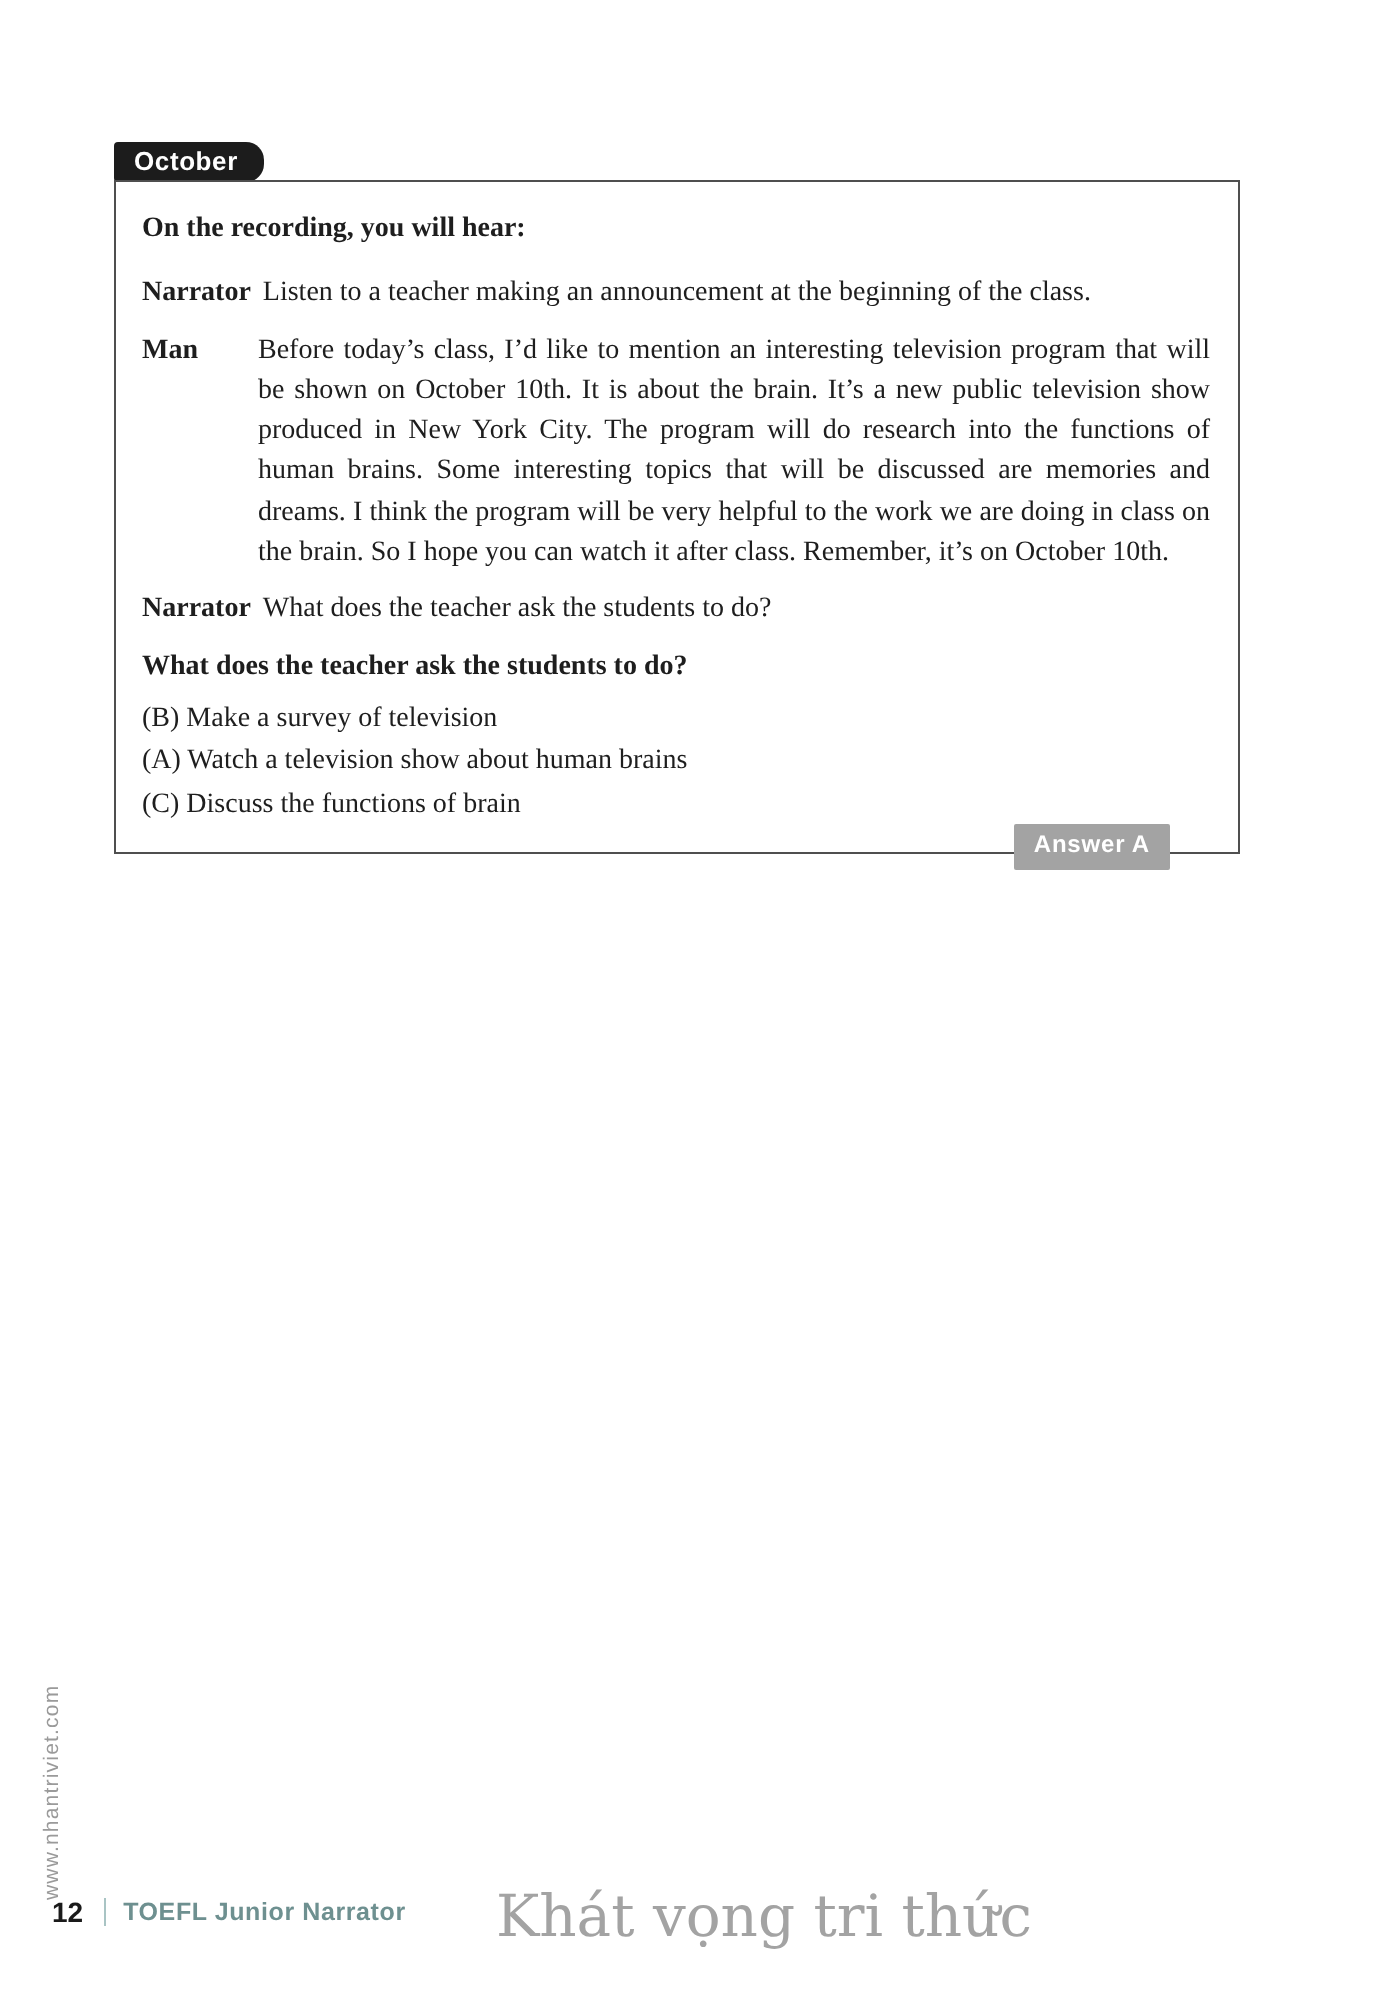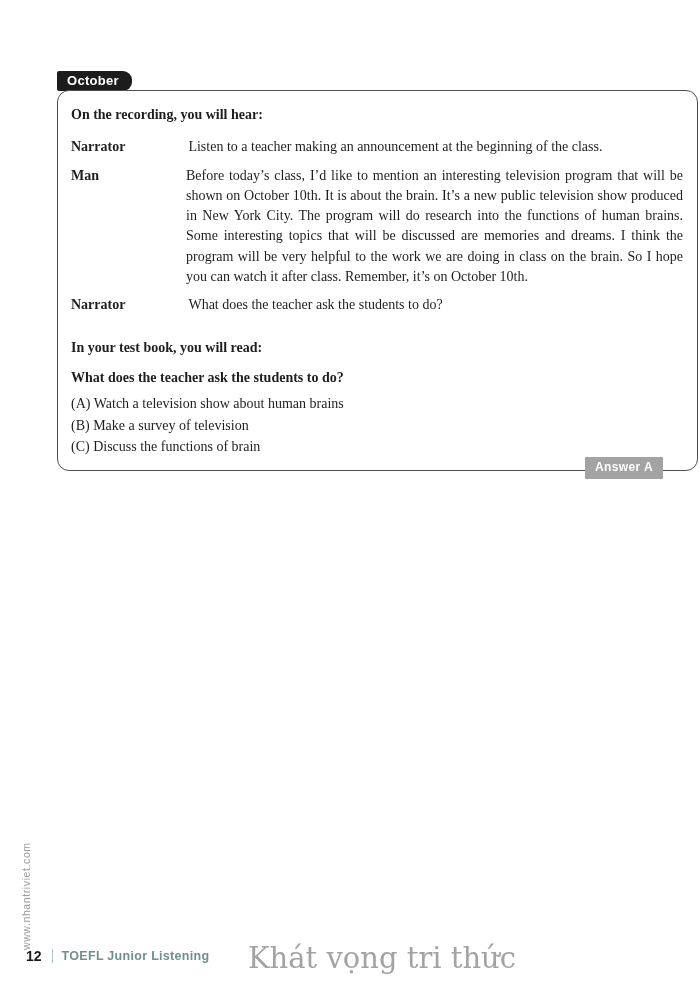--- a/index.html
+++ b/index.html
@@ -19,31 +19,31 @@
     background: #1c1c1c; color: #ffffff;
     font-family: "Liberation Sans", sans-serif;
     font-size: 13px; font-weight: bold;
     padding: 2px 13px 3px 10px;
     border-radius: 2px 9px 9px 2px;
     letter-spacing: 0.3px;
   }
 
   
   .script-box {
-    position: absolute; left: 57px; top: 90px; width: 641px;
-    border: 1px solid #4f4f4f; border-radius: 12px;
+    position: absolute; left: 57px; top: 90px; width: 563px;
+    border: 1px solid #4f4f4f; border-radius: 0;
     background: #fff;
     padding: 14px 14px 12px 13px;
     font-size: 14px; line-height: 1.45;
   }
   .bold-heading { font-weight: bold; }
   .recording-heading { margin-bottom: 12px; }
-  .dialogue-row { display: flex; margin-bottom: 8px; gap: 25px; }
+  .dialogue-row { display: flex; margin-bottom: 8px; }
   .speaker { flex: 0 0 52px; font-weight: bold; margin-right: 6px; }
-  .speech { flex: 1; margin-left: 32px; }
+  .speech { flex: 1; }
   .speech.justify { text-align: justify; }
   .testbook-heading { margin-top: 22px; margin-bottom: 10px; }
   .question-heading { font-weight: bold; margin-bottom: 6px; }
   .option { line-height: 1.45; margin-bottom: 1px; }
 
   
   .answer-badge {
     position: absolute; right: 34px; bottom: -9px;
     background: #a3a3a3; color: #ffffff;
     font-family: "Liberation Sans", sans-serif;
@@ -114,35 +114,34 @@
     <div class="dialogue-row">
       <div class="speaker">Man</div>
       <div class="speech justify">Before today’s class, I’d like to mention an interesting television program that will be shown on October 10th. It is about the brain. It’s a new public television show produced in New York City. The program will do research into the functions of human brains. Some interesting topics that will be discussed are memories and dreams. I think the program will be very helpful to the work we are doing in class on the brain. So I hope you can watch it after class. Remember, it’s on October 10th.</div>
     </div>
 
     <div class="dialogue-row">
       <div class="speaker">Narrator</div>
       <div class="speech">What does the teacher ask the students to do?</div>
     </div>
 
-    <div class="bold-heading testbook-heading">In your test book, you will read:</div>
 
     <div class="question-heading">What does the teacher ask the students to do?</div>
 
+    <div class="option">(B) Make a survey of television</div>
     <div class="option">(A) Watch a television show about human brains</div>
-    <div class="option">(B) Make a survey of television</div>
     <div class="option">(C) Discuss the functions of brain</div>
 
     <div class="answer-badge">Answer A</div>
   </div>
 
   <div class="side-url">www.nhantriviet.com</div>
 
 
   <div class="watermark-slogan">Khát vọng tri thức</div>
 
   <div class="footer">
     <span class="page-number">12</span>
     <span class="footer-divider"></span>
-    <span class="book-title">TOEFL Junior Listening</span>
+    <span class="book-title">TOEFL Junior Narrator</span>
   </div>
 
 </div>
 
 </body></html>

